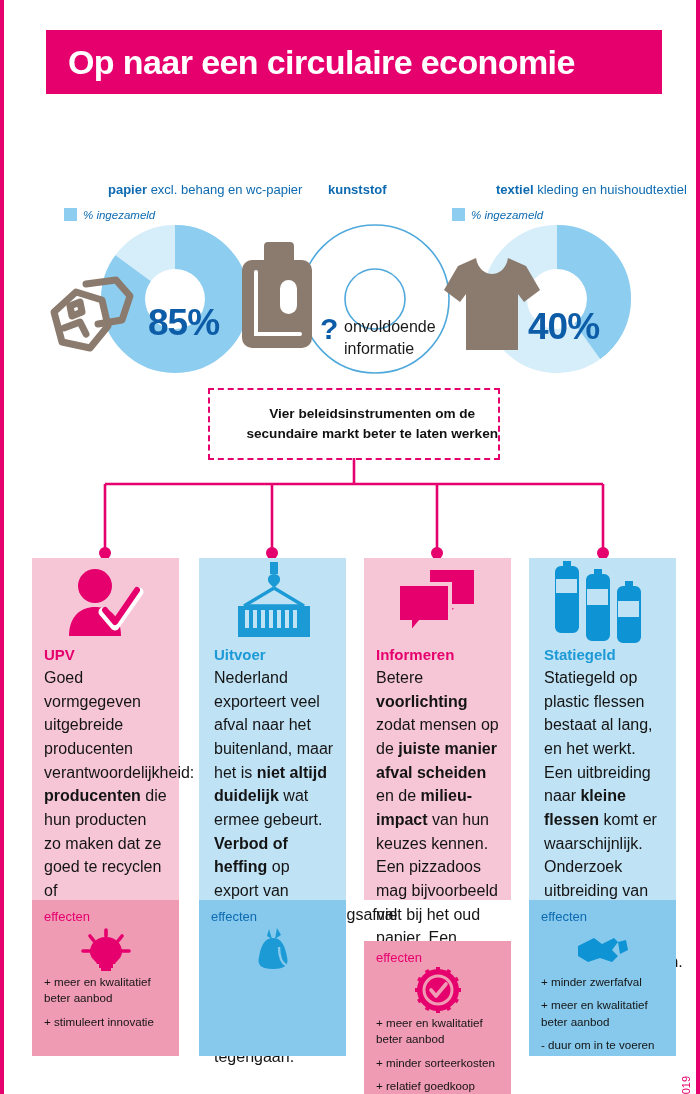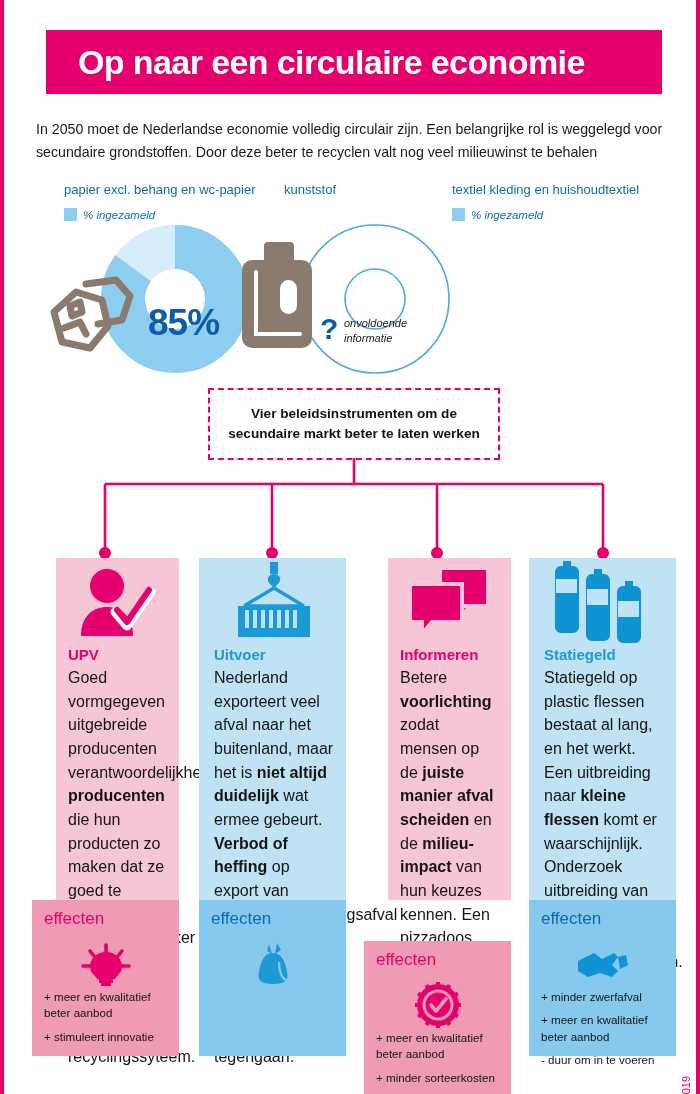--- a/index.html
+++ b/index.html
@@ -23,66 +23,66 @@
     left: 42px; top: 30px;
     width: 616px; height: 64px;
     background: #E5006D;
     display: flex; align-items: center;
   }
   .header-title {
     color: #ffffff;
     font-size: 34px;
     font-weight: bold;
     letter-spacing: -0.6px;
-    padding-left: 32px;
+    padding-left: 22px;
     white-space: nowrap;
   }
 
   
   .intro {
     position: absolute;
     left: 32px; top: 118px;
     width: 636px;
     font-size: 14.2px;
     line-height: 1.62;
     color: #1a1a1a;
   }
 
   
   .stats { position: absolute; left: 0; top: 182px; width: 700px; height: 185px; }
   .stat { position: absolute; }
   .stat-heading { font-size: 13px; color: #0d6ab0; white-space: nowrap; }
-  .stat-heading b { font-weight: normal; }
+  .stat-heading b { font-weight: bold; margin-left: 44px; }
   .stat-heading span { font-weight: normal; font-size: 13px; }
   .legend { display: flex; align-items: center; gap: 6px; margin-top: 11px; }
   .legend-swatch { width: 13px; height: 13px; background: #8CCDF0; display: block; }
   .legend-label { font-size: 11.5px; font-style: italic; color: #0d6ab0; }
 
   .donut-wrap { position: absolute; }
   .pct {
     position: absolute;
     font-size: 37px; font-weight: bold;
     color: #0d5ca8;
     letter-spacing: -1px;
   }
   .qmark { position: absolute; font-size: 30px; font-weight: bold; color: #0d5ca8; }
   .qnote {
     position: absolute;
-    font-size: 11px; font-style: italic; color: #1a1a1a;
+    font-size: 16px; color: #1a1a1a;
     line-height: 1.35;
   }
   .icon-obj { position: absolute; }
 
   
   .callout {
     position: absolute;
     left: 204px; top: 388px;
     width: 292px; height: 72px;
     border: 2px dashed #E5006D;
-    display: flex; align-items: center; justify-content: center;
+    display: flex; align-items: center; justify-content: flex-end;
   }
   .callout-text {
     font-size: 13.6px; font-weight: bold; color: #111;
     text-align: center; line-height: 1.5;
   }
 
   
   .connectors { position: absolute; left: 0; top: 458px; width: 700px; height: 110px; }
 
   
@@ -96,27 +96,27 @@
   .card.c0 { left: 28px; }
   .card.c1 { left: 195px; }
   .card.c2 { left: 360px; gap: 41px; }
   .card.c3 { left: 525px; }
   .card-body { padding: 0 12px 10px 12px; flex: 0 0 auto; height: 342px; }
   .card-icon { height: 88px; display: flex; align-items: center; justify-content: center; }
   .card-title { font-size: 15px; font-weight: bold; margin-bottom: 3px; }
   .card-text { font-size: 16px; line-height: 1.48; color: #141414; }
   .card-text b { font-weight: bold; }
   .card-effects { padding: 9px 12px 12px 12px; height: 156px; }
-  .effects-label { font-size: 17px; margin-bottom: 12px; }
+  .effects-label { font-size: 13px; margin-bottom: 2px; }
   .effects-icon { height: 46px; display: flex; align-items: center; justify-content: center; }
   .effects-list { margin-top: 2px; }
   .effect-item { font-size: 11.6px; line-height: 1.42; color: #141414; margin-bottom: 7px; padding-left: 0; }
 
   
-  .pink .card-body { background: #F7C6D6; margin-left: 24px; }
+  .pink .card-body { background: #F7C6D6; }
   .pink .card-effects { background: #F09BB4; }
   .pink .card-title { color: #E5006D; }
   .pink .effects-label { color: #E5006D; }
   
   .blue .card-body { background: #BFE2F5; padding-left: 15px; }
   .blue .card-effects { background: #86C9EC; }
   .blue .card-title { color: #1C9AD6; }
   .blue .effects-label { color: #0d6ab0; }
 
   
@@ -131,21 +131,20 @@
 </style>
 </head>
 <body>
 
 <div class="page">
 
   <div class="header-bar">
     <div class="header-title">Op naar een circulaire economie</div>
   </div>
 
-  <div class="intro">In 2050 moet de Nederlandse economie volledig circulair zijn. Een belangrijke rol is weggelegd voor secundaire grondstoffen. Door deze beter te recyclen valt nog veel milieuwinst te behalen</div>
 
   <div class="stats">
 
     <div class="stat" style="left:60px; top:0;">
       <div class="stat-heading">
         <b>papier</b>
         <span>excl. behang en wc-papier</span>
       </div>
       <div class="legend">
         <span class="legend-swatch"></span>
@@ -196,20 +195,32 @@
 
     <div class="stat" style="left:448px; top:0;">
       <div class="stat-heading">
         <b>textiel</b>
         <span>kleding en huishoudtextiel</span>
       </div>
       <div class="legend">
         <span class="legend-swatch"></span>
         <span class="legend-label">% ingezameld</span>
       </div>
+    </div>
+    <div class="donut-wrap" style="left:478px; top:42px;">
+      <svg width="150" height="150" viewBox="0 0 150 150">
+        <circle cx="75" cy="75" r="52" fill="none" stroke="#D6EDFA" stroke-width="44"></circle>
+        <circle cx="75" cy="75" r="52" fill="none" stroke="#8CCDF0" stroke-width="44" stroke-dasharray="130.7 195.9" transform="rotate(-90 75 75)"></circle>
+      </svg>
+      
+      <svg class="icon-obj" style="left:-42px; top:28px;" width="104" height="104" viewBox="0 0 104 104">
+        <path d="M36 6 L18 14 L4 38 L20 50 L26 42 V98 H78 V42 L84 50 L100 38 L86 14 L68 6
+                 C66 18 58 22 52 22 C46 22 38 18 36 6 Z" fill="#8B7B6E"></path>
+      </svg>
+      <div class="pct" style="left:46px; top:82px;">40%</div>
     </div>
   </div>
 
   <div class="callout">
     <div class="callout-text">
       <div>Vier beleidsinstrumenten om de</div>
       <div>secundaire markt beter te laten werken</div>
     </div>
   </div>
 

